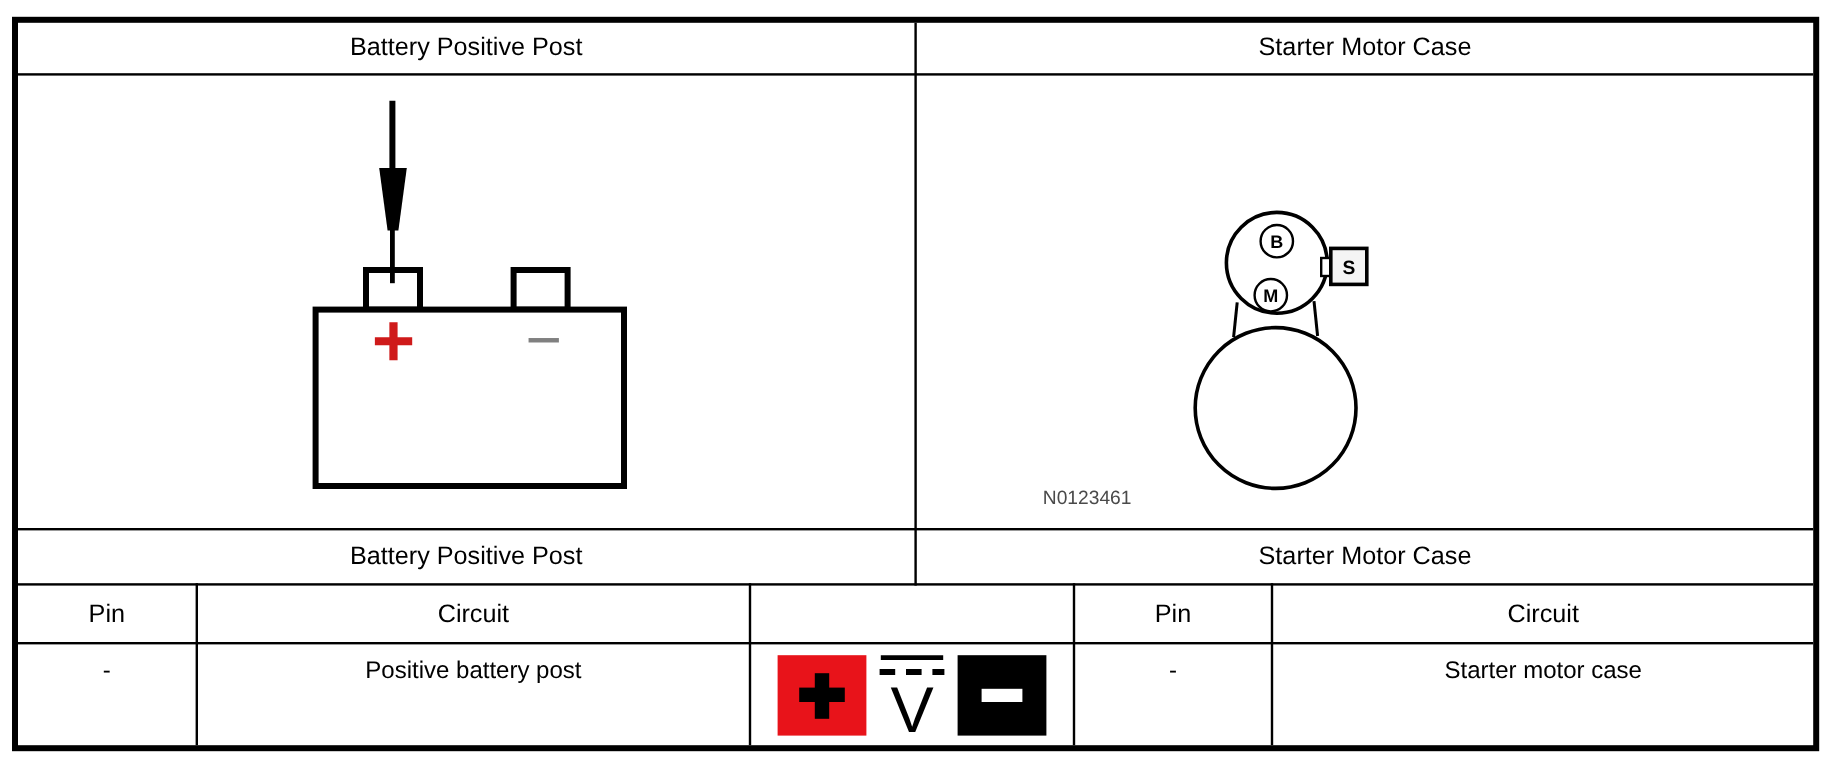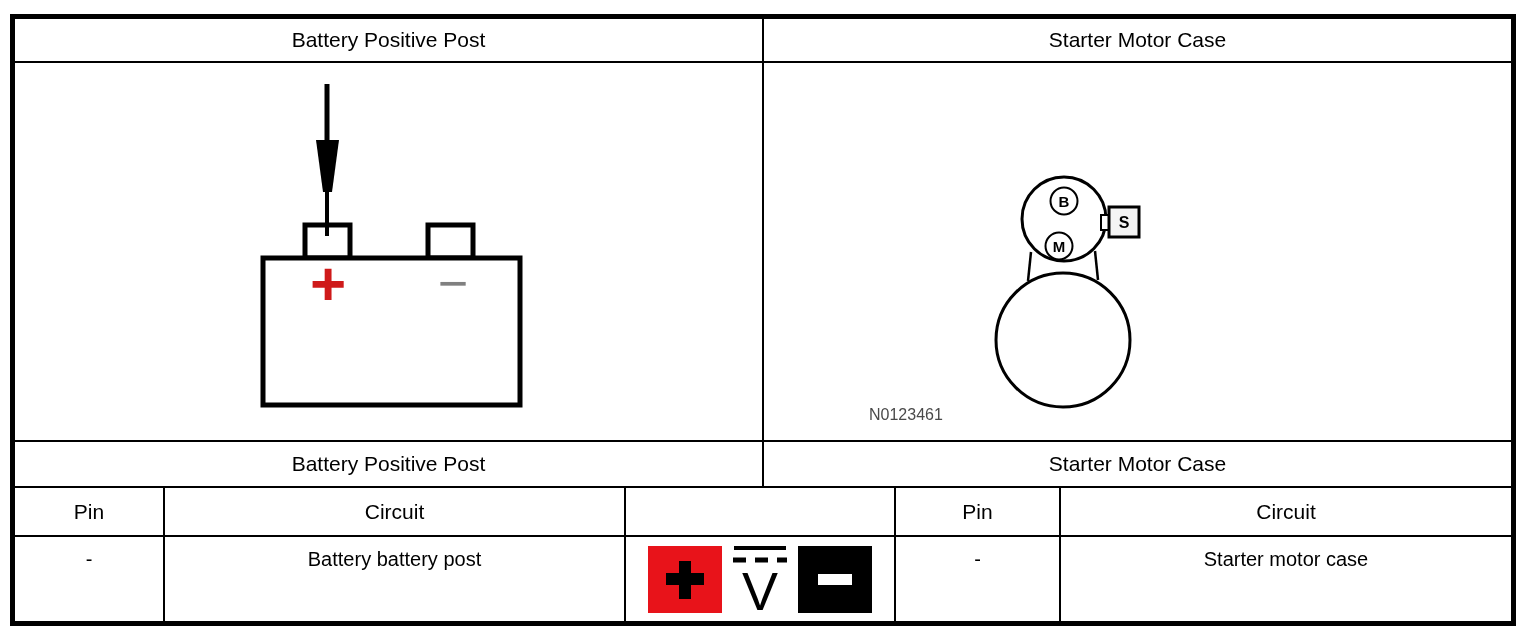--- a/index.html
+++ b/index.html
@@ -97,21 +97,21 @@
 
     <div class="cell" style="left:0; top:423px; width:747px; height:44px;">Battery Positive Post</div>
     <div class="cell" style="left:749px; top:423px; width:747px; height:44px;">Starter Motor Case</div>
 
     <div class="cell" style="left:0; top:469px; width:148px; height:47px;">Pin</div>
     <div class="cell" style="left:150px; top:469px; width:459px; height:47px;">Circuit</div>
     <div class="cell" style="left:881px; top:469px; width:163px; height:47px;">Pin</div>
     <div class="cell" style="left:1046px; top:469px; width:450px; height:47px;">Circuit</div>
 
     <div class="cell top-aligned" style="left:0; top:518px; width:148px; height:84px;">-</div>
-    <div class="cell top-aligned" style="left:150px; top:518px; width:459px; height:84px;">Battery battery post</div>
+    <div class="cell top-aligned" style="left:150px; top:518px; width:459px; height:84px;">Positive battery post</div>
 
     <div class="icons-cell" style="left:611px; top:518px; width:268px; height:84px;">
       <div class="lead-square red">
         <div class="plus-bar-h"></div>
         <div class="plus-bar-v"></div>
       </div>
       <svg width="56" height="70" viewBox="0 0 56 70">
         <line x1="2" y1="4" x2="54" y2="4" stroke="#000000" stroke-width="4"></line>
         <line x1="1" y1="16" x2="55" y2="16" stroke="#000000" stroke-width="5" stroke-dasharray="13 9"></line>
         <text x="28" y="66" font-size="54" text-anchor="middle" fill="#000000">V</text>

